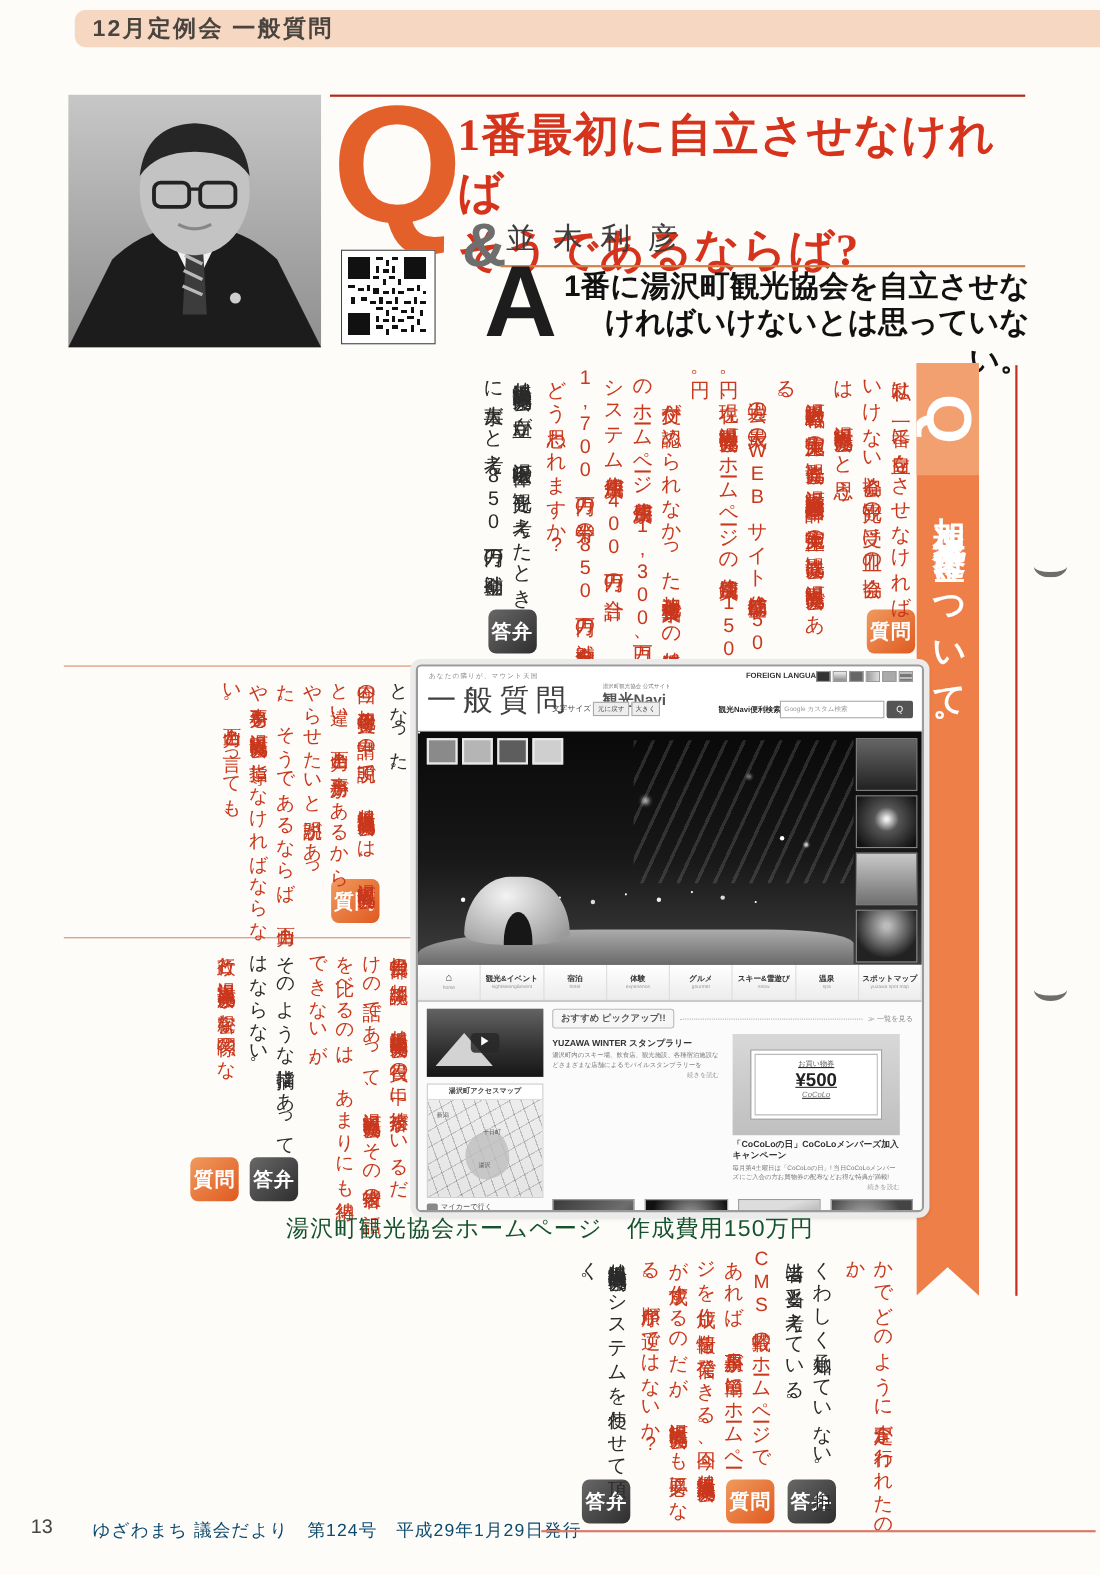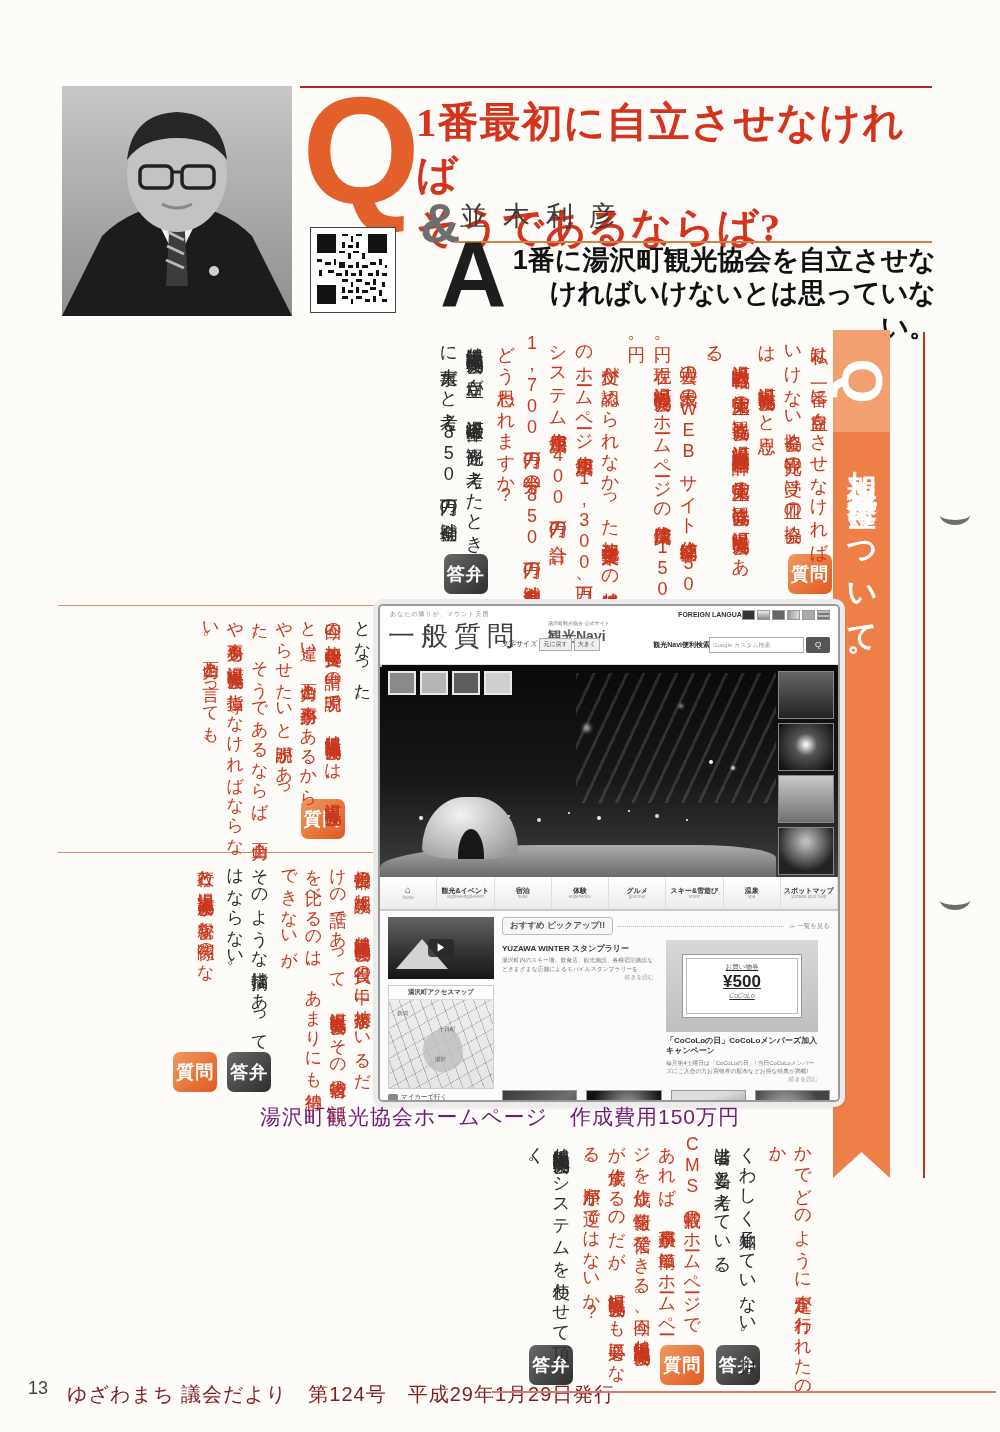--- a/index.html
+++ b/index.html
@@ -152,31 +152,34 @@
   .card-more{font-size:5.8px;color:#999;text-align:right;}
   .thumbrow{display:flex;gap:9px;margin-top:6px;}
   .th{width:76px;}
   .th-img{height:44px;border:1px solid #999;}
   .t1{background:linear-gradient(135deg,#3a3a3a,#6e6e6e 60%,#2a2a2a);}
   .t2{background:radial-gradient(circle at 55% 35%,#fff 2%,#888 12%,#111 70%);}
   .t3{background:linear-gradient(160deg,#ddd 30%,#9a9a9a 70%,#555);}
   .t4{background:radial-gradient(circle at 40% 45%,#aaa 8%,#444 70%);}
   
   .shot-caption{position:absolute;left:180px;top:1103px;width:640px;text-align:center;
-                font-size:21px;color:#701a75;letter-spacing:1px;}
+                font-size:21px;color:#14532d;letter-spacing:1px;}
   .footer-num{position:absolute;left:28px;top:1378px;font-family:"Liberation Sans",sans-serif;
               font-size:18px;color:#444;}
-  .footer-txt{position:absolute;left:67px;top:1381px;font-size:20px;color:#7f1d1d;letter-spacing:1px;}
+  .footer-txt{position:absolute;left:84px;top:1381px;font-size:16px;color:#0c4a6e;letter-spacing:1px;}
   .footer-line{position:absolute;left:492px;top:1391px;width:504px;border-top:2px solid #d97a6a;}
 </style>
 </head>
 <body>
 
 <div class="page">
 
+  <div class="topbar">
+    <span>12月定例会 一般質問</span>
+  </div>
 
   <div class="portrait">
     <svg width="230" height="230" viewBox="0 0 230 230">
       <defs>
         <linearGradient id="bgg" x1="0" y1="0" x2="0" y2="1">
           <stop offset="0" stop-color="#c7c7c7"></stop>
             <stop offset="1" stop-color="#8f8f8f"></stop>
         </linearGradient>
       </defs>
       <rect width="230" height="230" fill="url(#bgg)"></rect>

